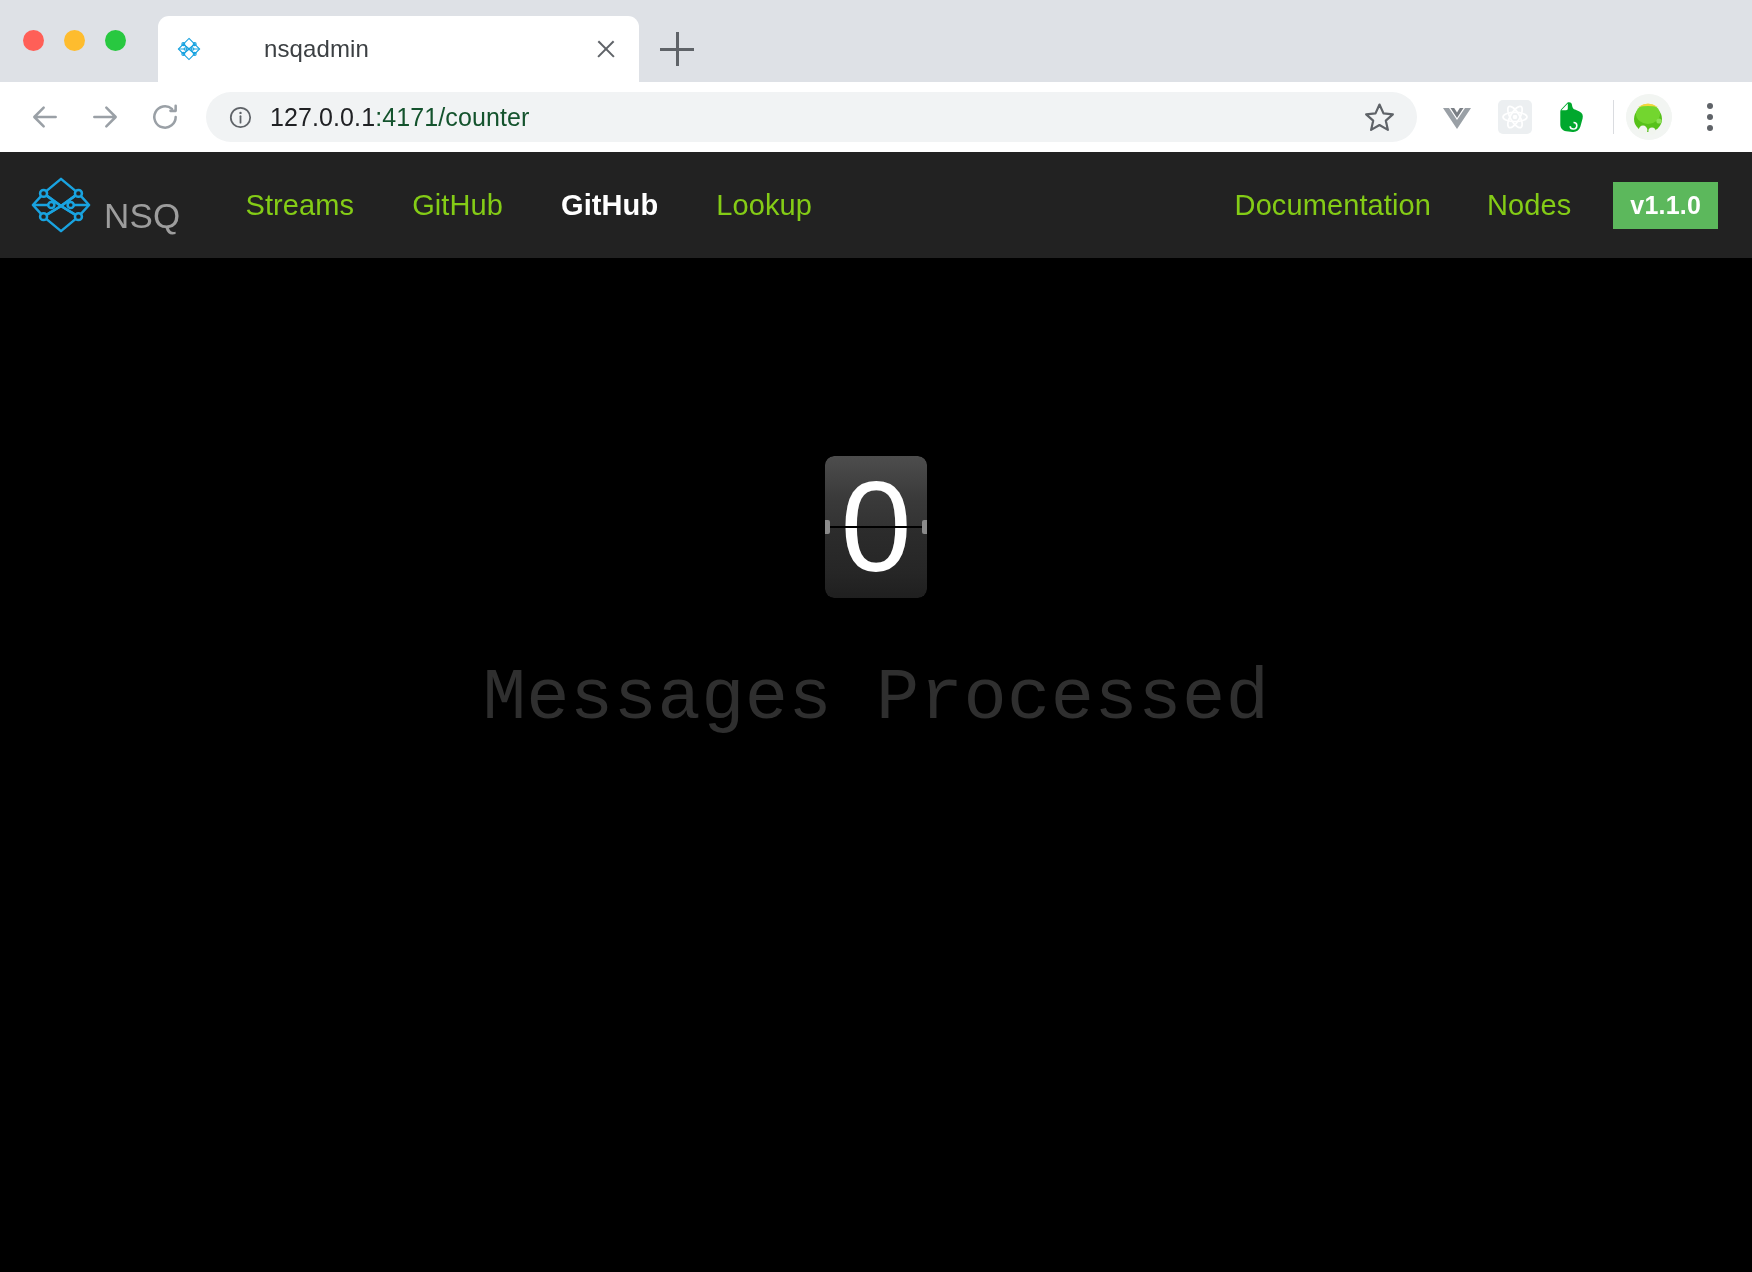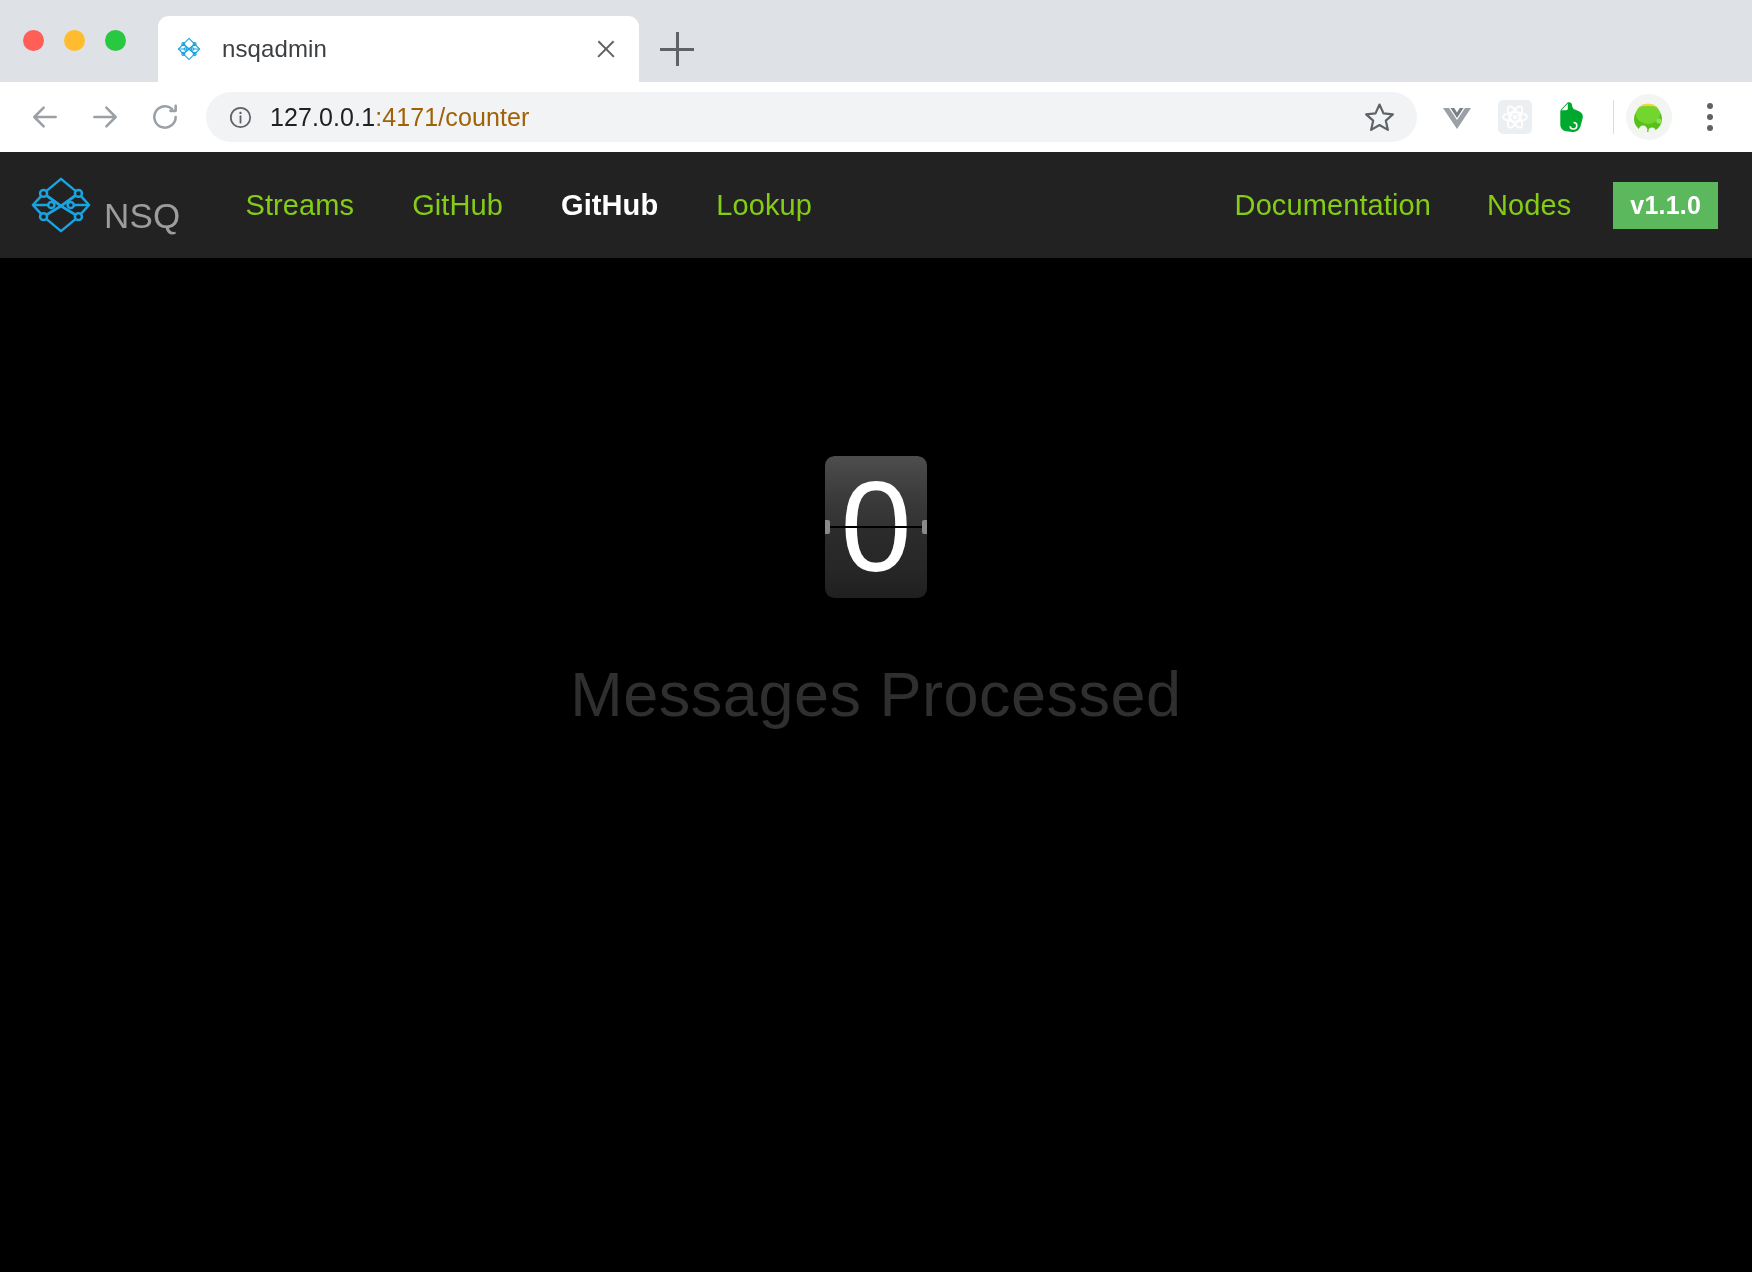--- a/index.html
+++ b/index.html
@@ -66,20 +66,21 @@
     top: 16px;
     left: 158px;
     width: 481px;
     height: 66px;
     background: #ffffff;
     border-radius: 11px 11px 0 0;
     display: flex;
     align-items: center;
     padding: 0 18px;
     box-sizing: border-box;
+    gap: 42px;
   }
   .tab-favicon {
     width: 26px;
     height: 26px;
     flex: 0 0 26px;
     margin-right: 20px;
     display: block;
   }
   .tab-title {
     flex: 1;
@@ -168,21 +169,21 @@
     margin-right: 17px;
   }
   .url-text {
     flex: 1;
     font-size: 25px;
     color: #202124;
     white-space: nowrap;
     overflow: hidden;
     letter-spacing: 0.1px;
   }
-  .url-text .url-rest { color: #a16207; }
+  .url-text .url-rest { color: #14532d; }
   .star-btn {
     width: 40px; height: 40px;
     flex: 0 0 40px;
     margin-right: 8px;
     display: flex; align-items: center; justify-content: center;
     cursor: pointer;
   }
 
   .ext-btn {
     width: 48px;
@@ -371,24 +372,25 @@
   }
   .digit .notch.left  { left: -1px; border-radius: 0 2px 2px 0; }
   .digit .notch.right { right: -1px; border-radius: 2px 0 0 2px; }
 
   .counter-label {
     position: absolute;
     left: 0;
     right: 0;
     top: 400px;
     text-align: center;
-    font-size: 63px;
+    font-size: 72px;
     color: #2f2f2f;
     letter-spacing: 0.5px;
     white-space: nowrap;
+    font-family: Liberation Mono, monospace;
   }
 </style>
 </head>
 <body>
 
 <div id="app">
 
   <div class="browser-chrome">
 
     <div class="tab-strip">

